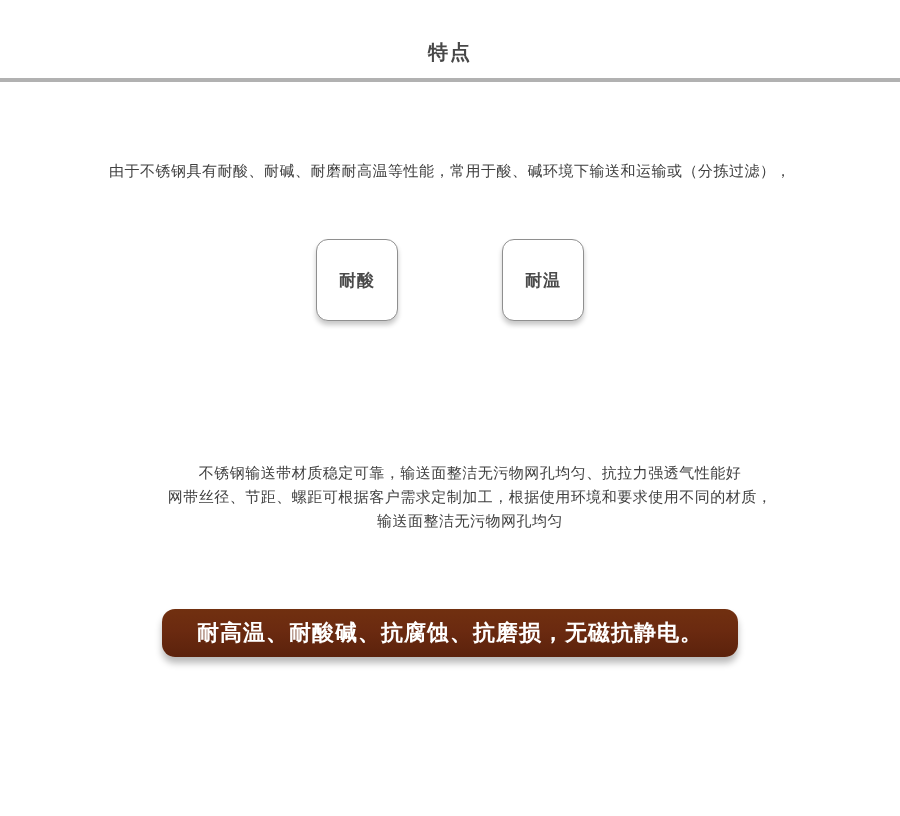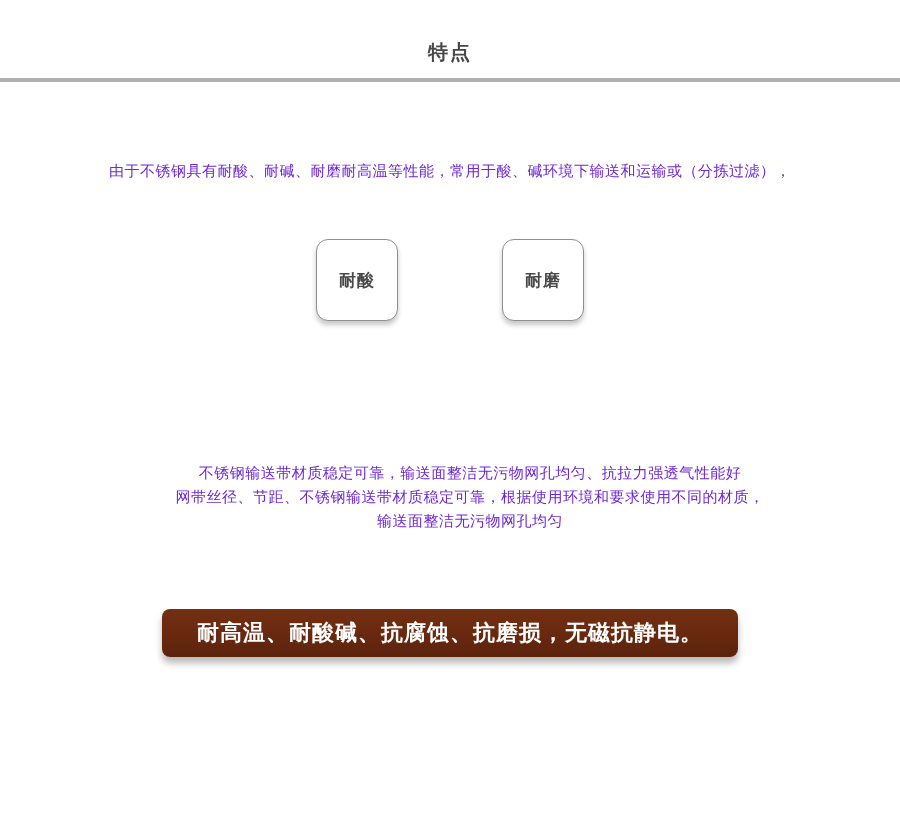--- a/index.html
+++ b/index.html
@@ -31,21 +31,21 @@
     margin-top: 14px;
     width: 100%;
     height: 4px;
     background: #b1b1b1;
   }
   .para {
     margin: 0;
     text-align: center;
     font-size: 15px;
     line-height: 24px;
-    color: #6d28d9;
+    color: #404040;
     letter-spacing: 0.5px;
   }
   .intro { margin-top: 77px; }
   .desc  { margin-top: 140px; padding-left: 40px; }
   .badge-row {
     margin-top: 56px;
     display: flex;
     justify-content: center;
     gap: 104px;
   }
@@ -70,21 +70,21 @@
   .banner-wrap {
     margin-top: 76px;
     display: flex;
     justify-content: center;
   }
   .banner {
     box-sizing: border-box;
     min-width: 498px;
     height: 48px;
     padding: 0 35px;
-    border-radius: 8px;
+    border-radius: 13px;
     background: linear-gradient(180deg, #713010 0%, #6b2a10 45%, #5b220c 100%);
     color: #ffffff;
     font-size: 22px;
     font-weight: bold;
     line-height: 48px;
     text-align: center;
     letter-spacing: 1px;
     box-shadow: 0 6px 7px rgba(0,0,0,0.28);
   }
 </style>
@@ -99,27 +99,27 @@
 
   <p class="para intro">
     <span>由于不锈钢具有耐酸、耐碱、耐磨耐高温等性能，常用于酸、碱环境下输送和运输或（分拣过滤），</span><br>
   </p>
 
   <div class="badge-row">
     <div class="badge">
       <span>耐酸</span>
     </div>
     <div class="badge">
-      <span>耐磨</span>
+      <span>耐温</span>
     </div>
   </div>
 
   <p class="para desc">
     <span>不锈钢输送带材质稳定可靠，输送面整洁无污物网孔均匀、抗拉力强透气性能好</span><br>
-    <span>网带丝径、节距、不锈钢输送带材质稳定可靠，根据使用环境和要求使用不同的材质，</span><br>
+    <span>网带丝径、节距、螺距可根据客户需求定制加工，根据使用环境和要求使用不同的材质，</span><br>
     <span>输送面整洁无污物网孔均匀</span>
   </p>
 
   <div class="banner-wrap">
     <div class="banner">耐高温、耐酸碱、抗腐蚀、抗磨损，无磁抗静电。</div>
   </div>
 
 </div>
 
 </body></html>

